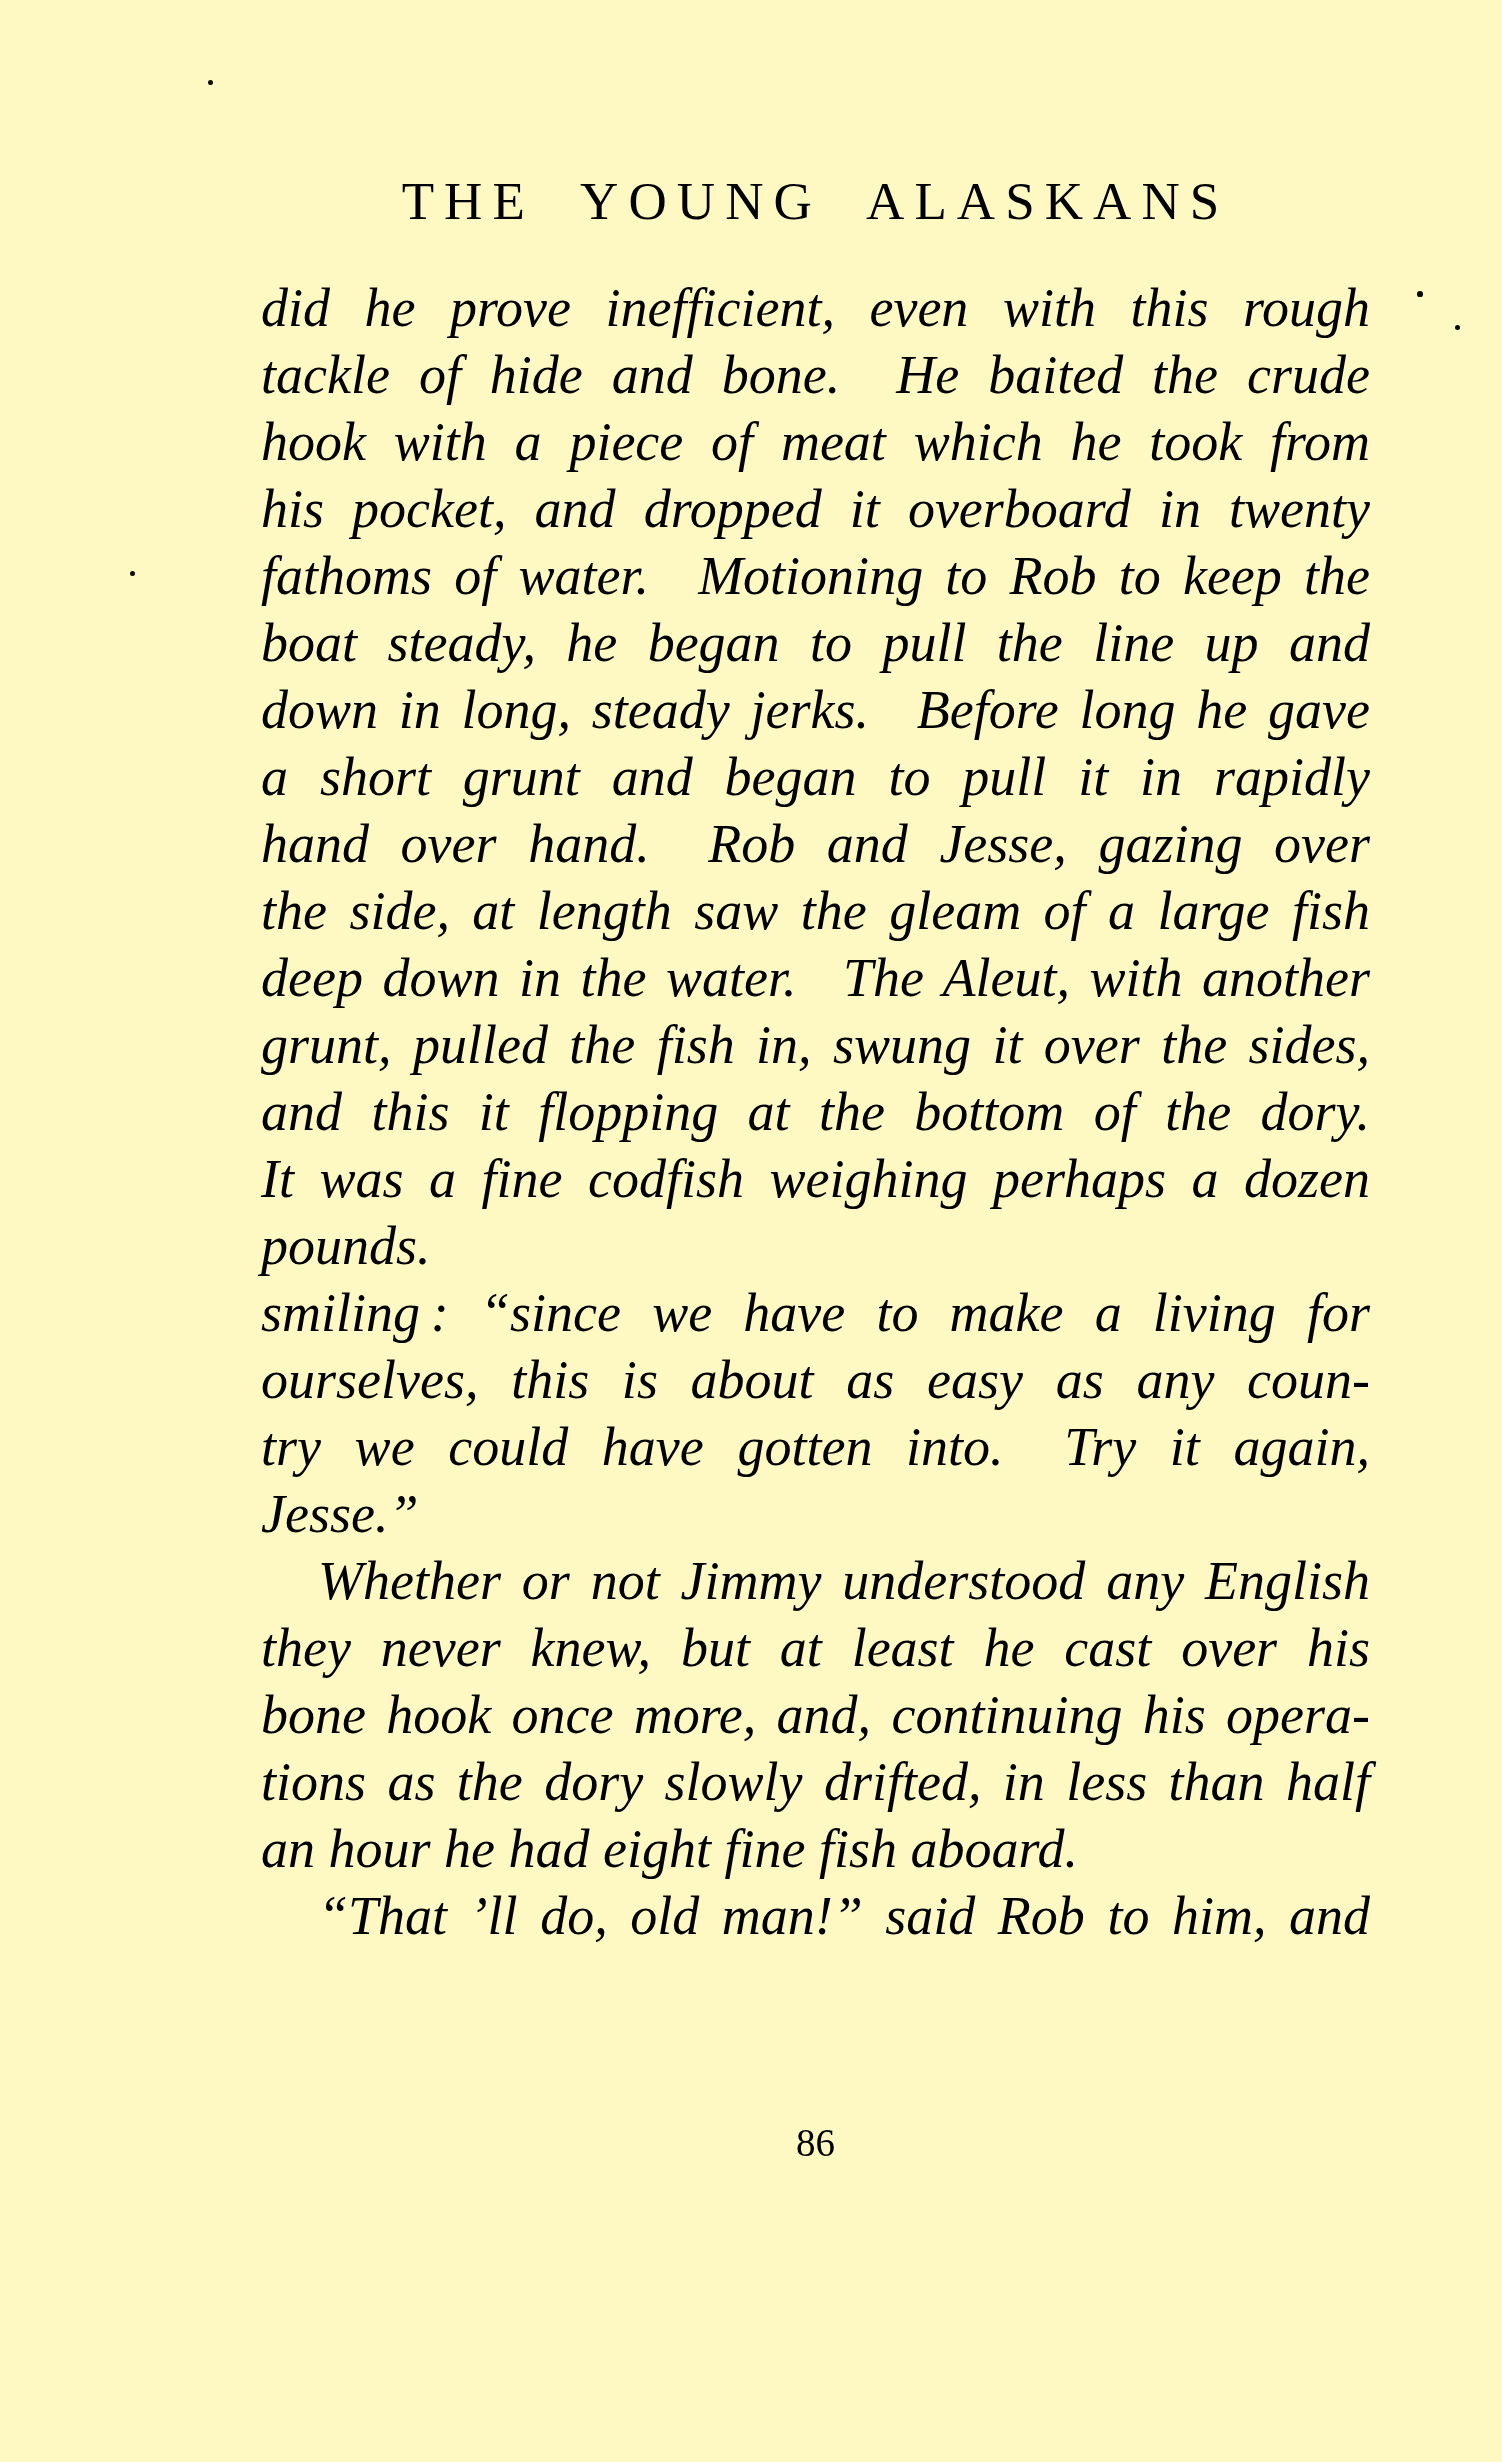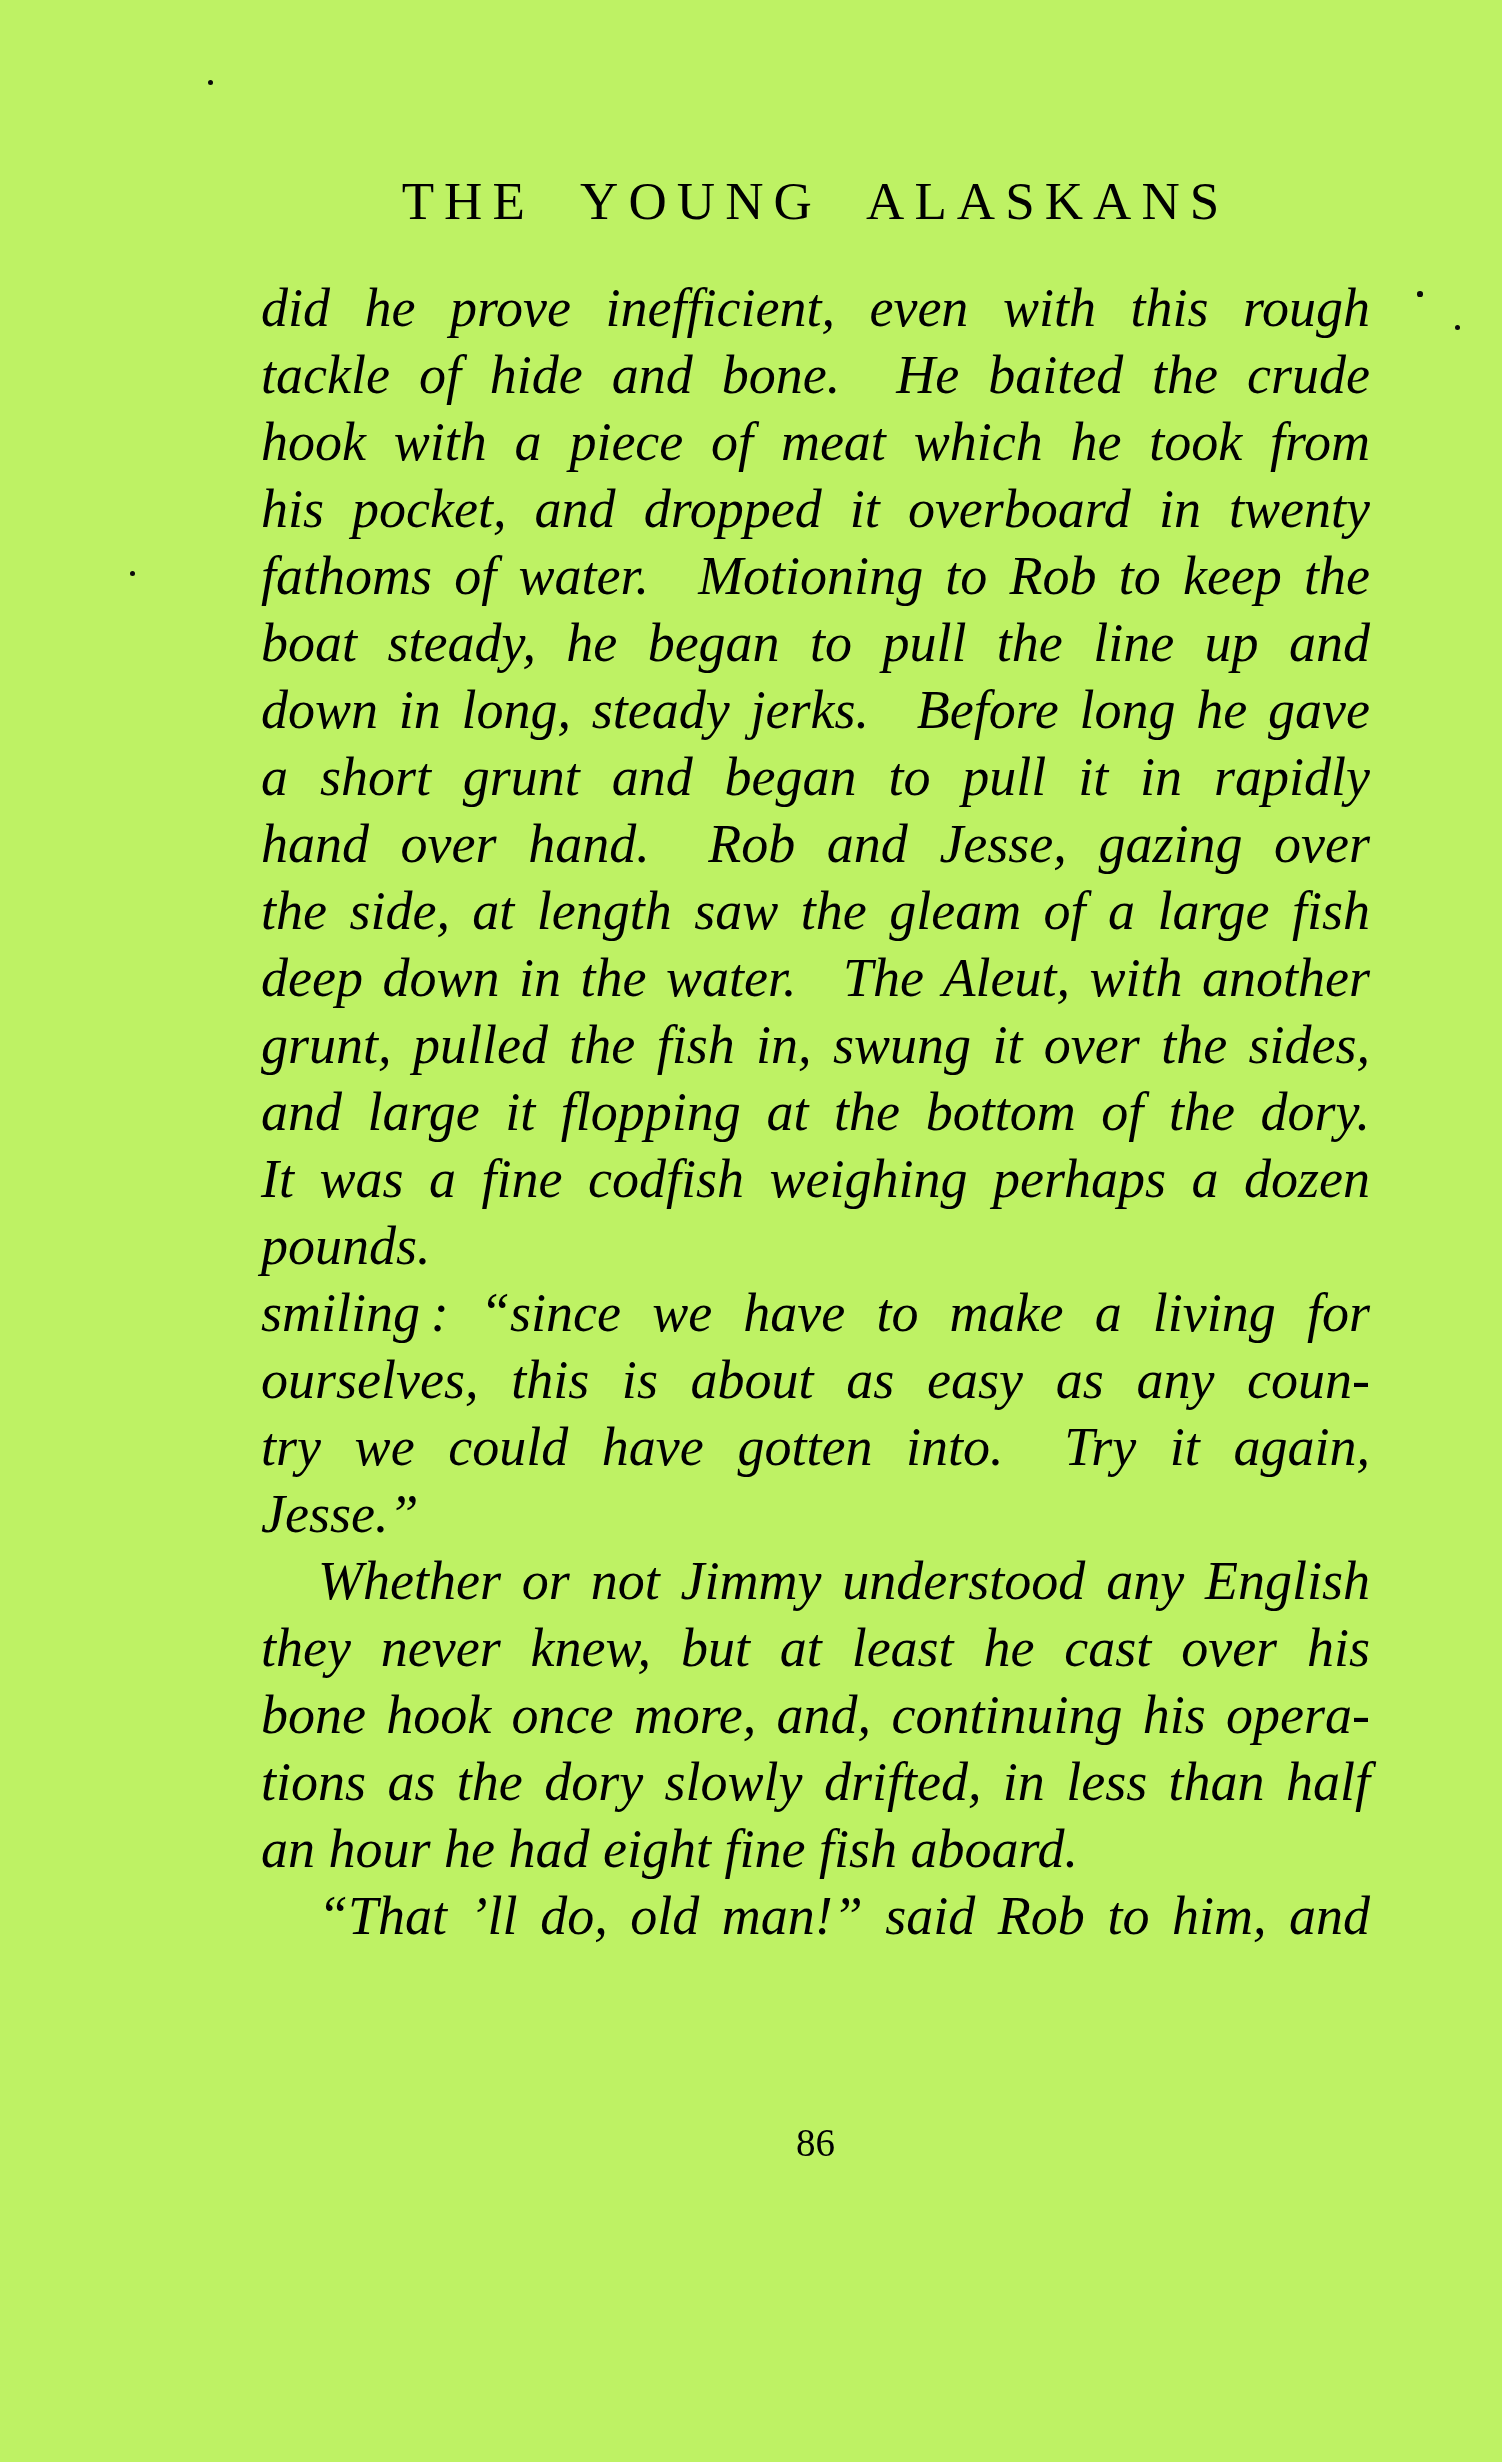--- a/index.html
+++ b/index.html
@@ -4,21 +4,21 @@
 <style>
   html, body {
     margin: 0;
     padding: 0;
     background: #e8e8e8;
   }
   .page {
     position: relative;
     width: 1503px;
     height: 2462px;
-    background: #bef264;
+    background: #fef9c3;
     overflow: hidden;
     font-family: "Liberation Serif", "DejaVu Serif", serif;
     color: #000000;
   }
   .running-head {
     position: absolute;
     left: 261px;
     top: 175px;
     width: 1109px;
     line-height: 53px;
@@ -86,21 +86,21 @@
     <div class="line">hook with a piece of meat which he took from</div>
     <div class="line">his pocket, and dropped it overboard in twenty</div>
     <div class="line">fathoms of water.  Motioning to Rob to keep the</div>
     <div class="line">boat steady, he began to pull the line up and</div>
     <div class="line">down in long, steady jerks.  Before long he gave</div>
     <div class="line">a short grunt and began to pull it in rapidly</div>
     <div class="line">hand over hand.  Rob and Jesse, gazing over</div>
     <div class="line">the side, at length saw the gleam of a large fish</div>
     <div class="line">deep down in the water.  The Aleut, with another</div>
     <div class="line">grunt, pulled the fish in, swung it over the sides,</div>
-    <div class="line">and large it flopping at the bottom of the dory.</div>
+    <div class="line">and this it flopping at the bottom of the dory.</div>
     <div class="line">It was a fine codfish weighing perhaps a dozen</div>
     <div class="line last">pounds.</div>
     <div class="line">smiling : “since we have to make a living for</div>
     <div class="line">ourselves, this is about as easy as any coun-</div>
     <div class="line">try we could have gotten into.  Try it again,</div>
     <div class="line last">Jesse.”</div>
     <div class="line indent">Whether or not Jimmy understood any English</div>
     <div class="line">they never knew, but at least he cast over his</div>
     <div class="line">bone hook once more, and, continuing his opera-</div>
     <div class="line">tions as the dory slowly drifted, in less than half</div>

